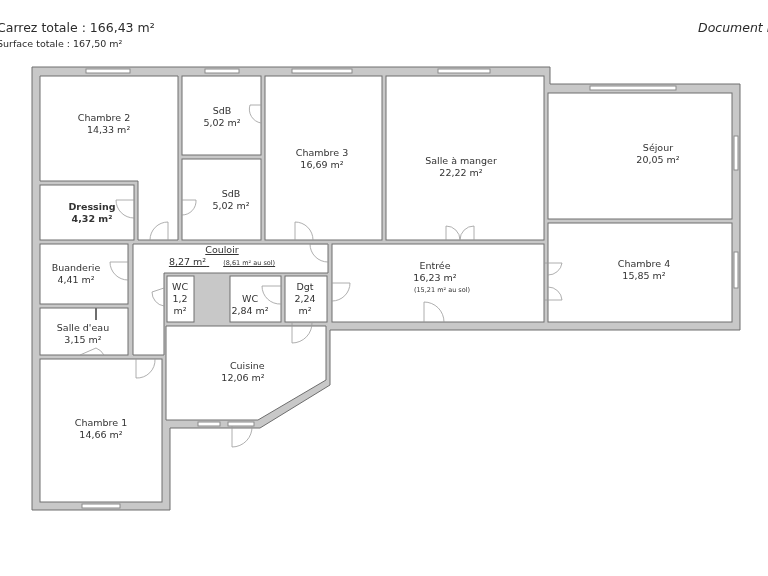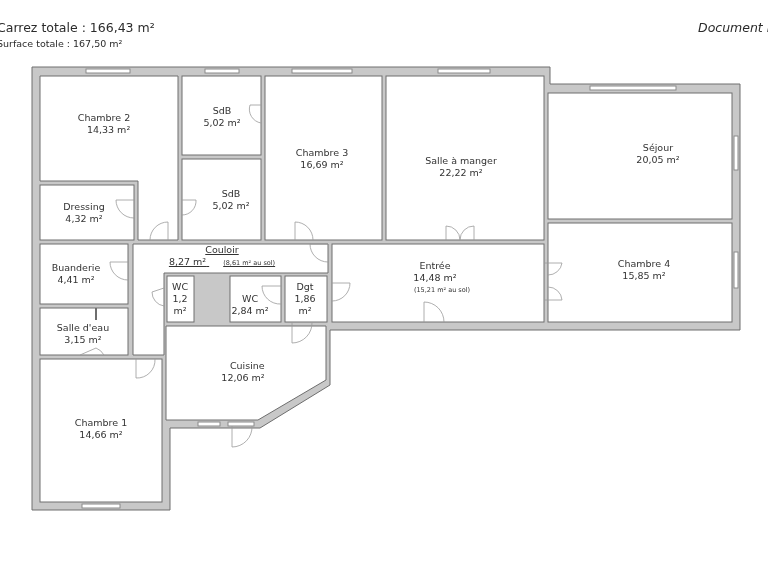--- a/index.html
+++ b/index.html
@@ -118,21 +118,21 @@
   <div>16,69 m²</div>
 </div>
 <div class="lbl" style="left:461px;top:135px;margin-top:20px;">
   <div>Salle à manger</div>
   <div>22,22 m²</div>
 </div>
 <div class="lbl" style="left:639px;top:142px;margin-left:19px;">
   <div>Séjour</div>
   <div>20,05 m²</div>
 </div>
-<div class="lbl" style="left:84px;top:201px;">
+<div class="lbl" style="left:92px;top:201px;font-weight:bold;">
   <div>Dressing</div>
   <div>4,32 m²</div>
 </div>
 <div class="lbl" style="left:222px;top:244px;text-decoration:underline;">
   <div>Couloir</div>
   <div><span>8,27 m²</span> <span class="sm">(8,61 m² au sol)</span></div>
 </div>
 <div class="lbl" style="left:76px;top:262px;">
   <div>Buanderie</div>
   <div>4,41 m²</div>
@@ -141,26 +141,26 @@
   <div>WC</div>
   <div>1,2</div>
   <div>m²</div>
 </div>
 <div class="lbl" style="left:250px;top:293px;">
   <div>WC</div>
   <div>2,84 m²</div>
 </div>
 <div class="lbl" style="left:305px;top:281px;">
   <div>Dgt</div>
-  <div>1,86</div>
+  <div>2,24</div>
   <div>m²</div>
 </div>
 <div class="lbl" style="left:435px;top:260px;">
   <div>Entrée</div>
-  <div>14,48 m²</div>
+  <div>16,23 m²</div>
   <div class="sm">(15,21 m² au sol)</div>
 </div>
 <div class="lbl" style="left:644px;top:258px;">
   <div>Chambre 4</div>
   <div>15,85 m²</div>
 </div>
 <div class="lbl" style="left:83px;top:322px;">
   <div>Salle d'eau</div>
   <div>3,15 m²</div>
 </div>

